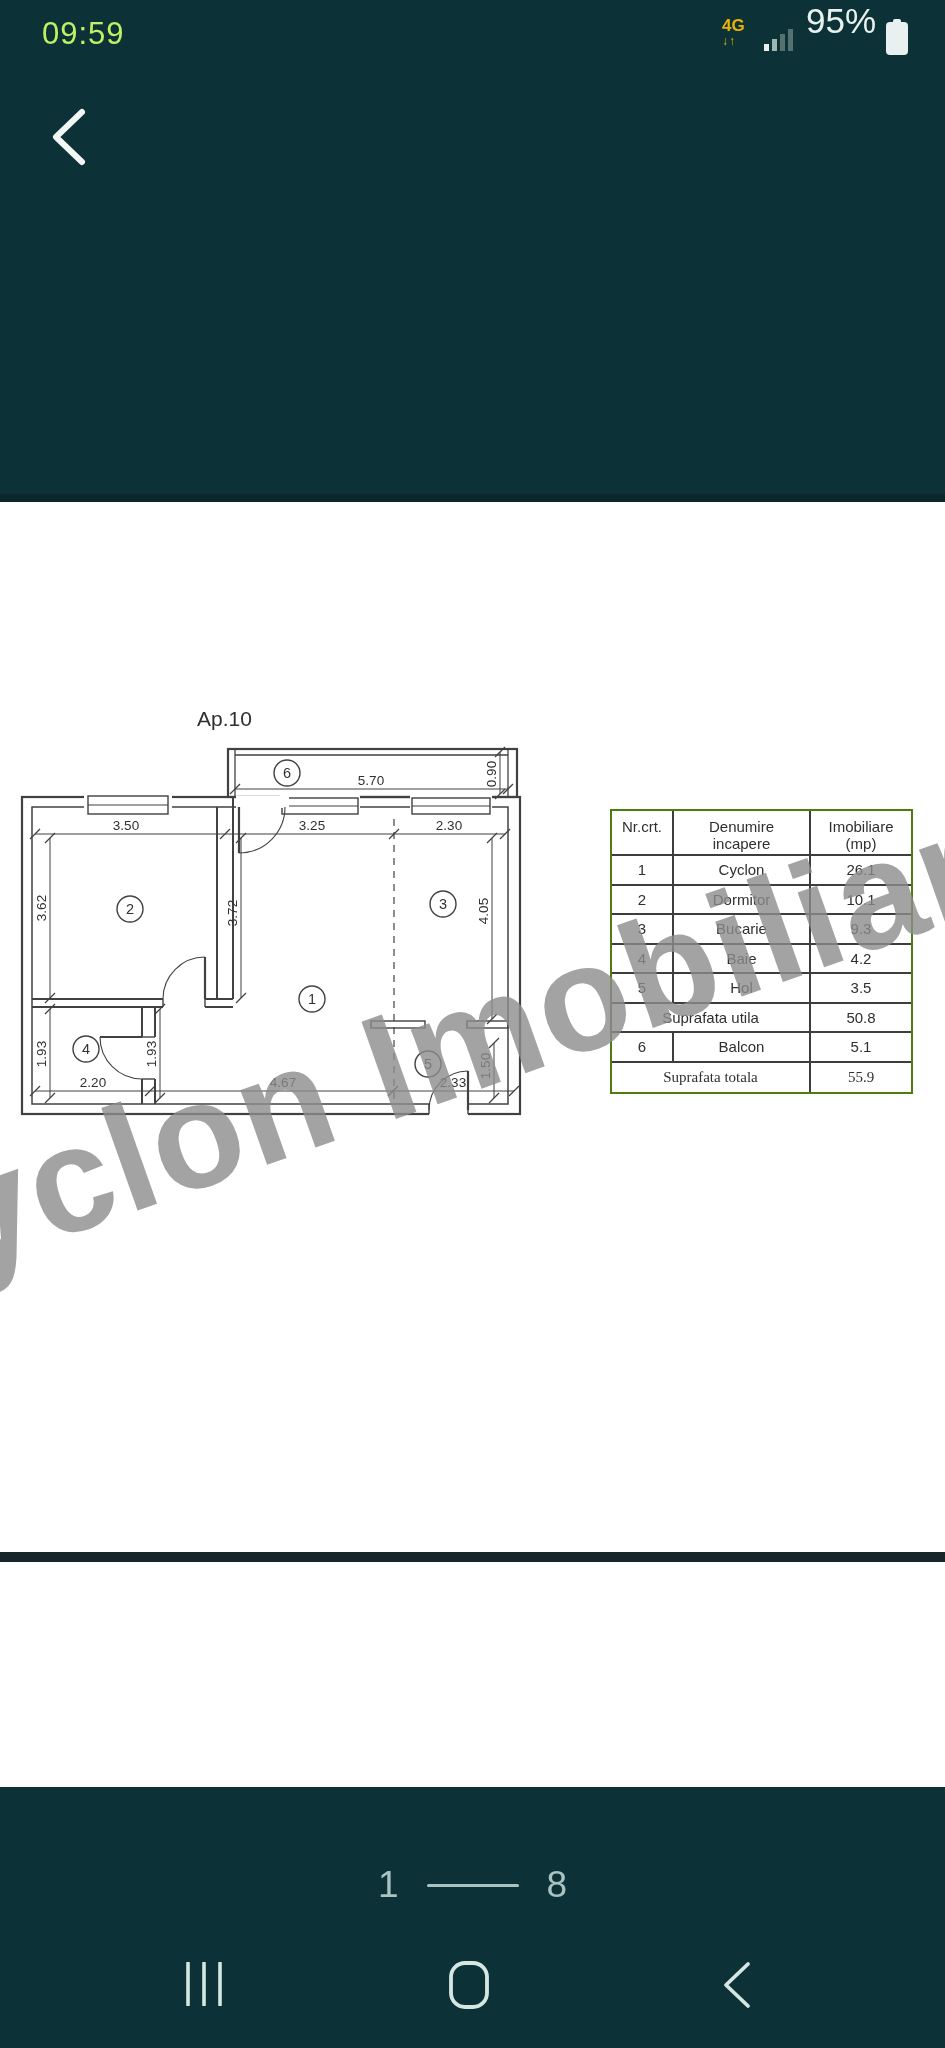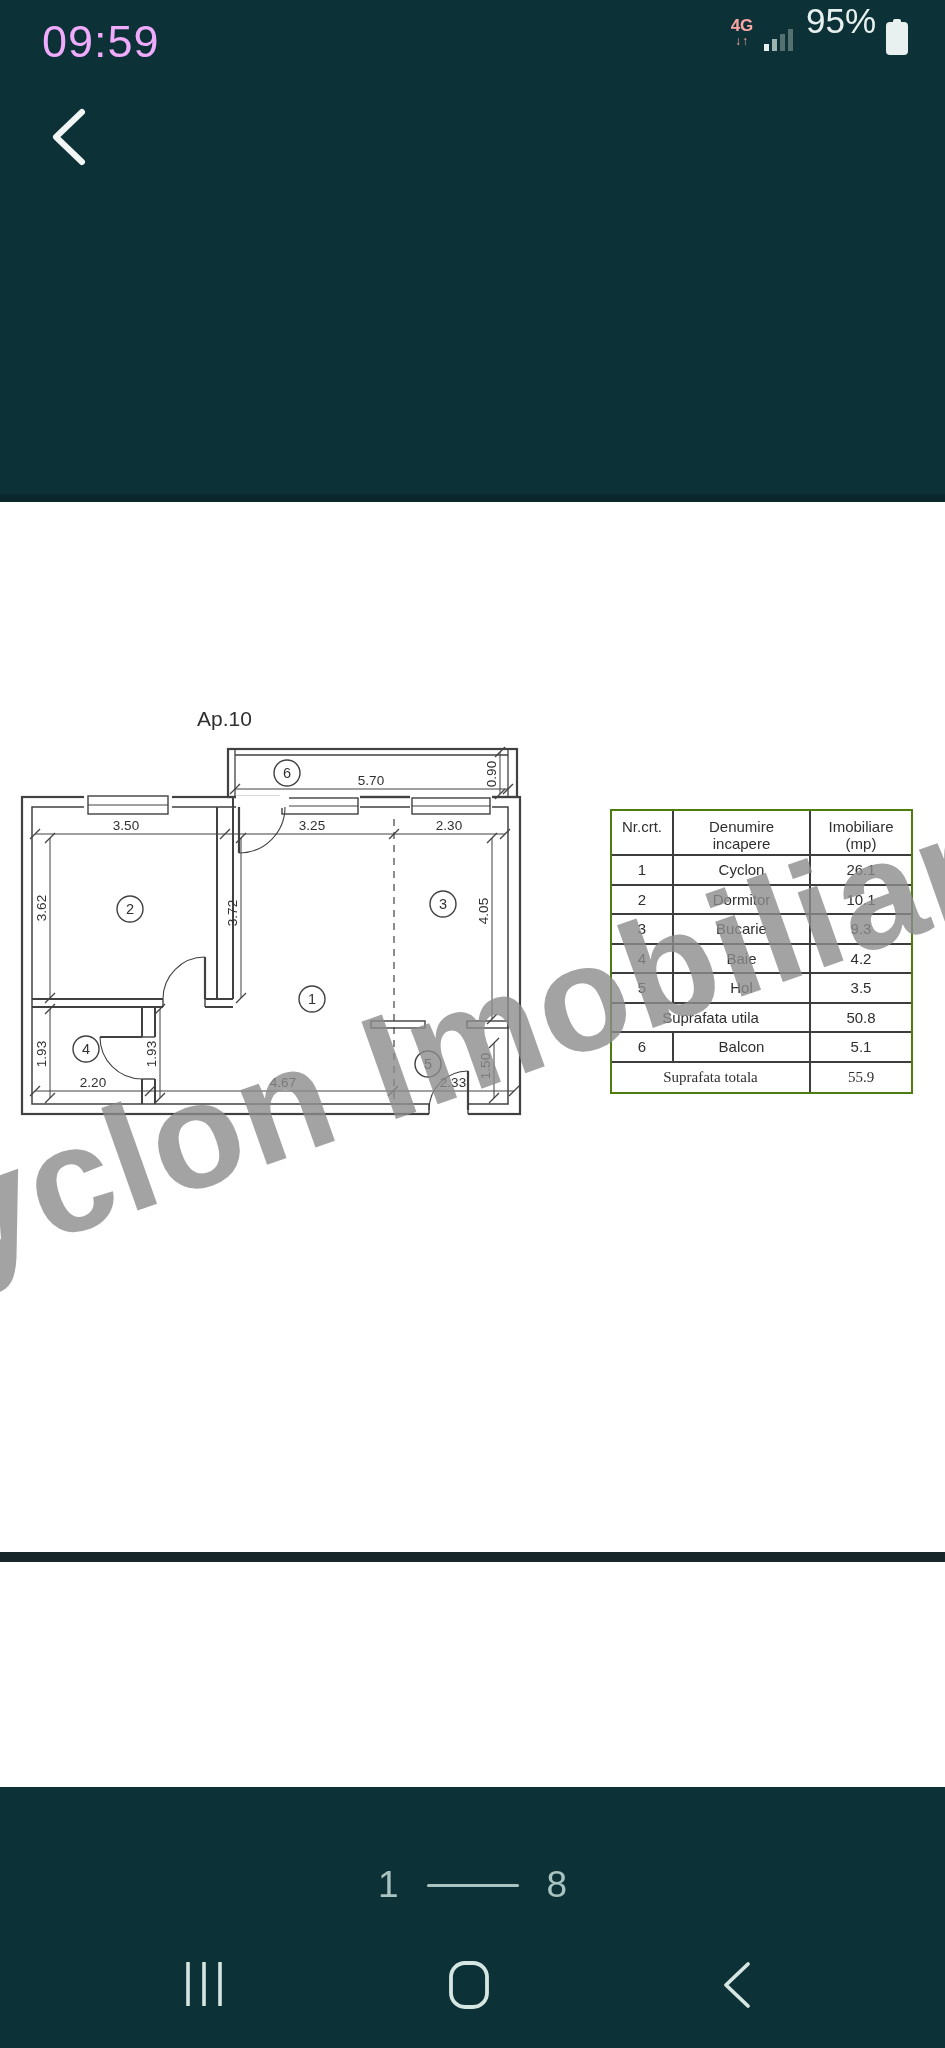--- a/index.html
+++ b/index.html
@@ -1,20 +1,20 @@
 <!DOCTYPE html>
 <html><head>
 <meta charset="utf-8">
 <style>
   html,body{margin:0;padding:0;background:#0c3136;}
   .screen{position:relative;width:945px;height:2048px;background:#0c3136;overflow:hidden;
           font-family:"Liberation Sans",sans-serif;}
   
-  .time{position:absolute;left:42px;top:16px;font-size:45px;color:#f0abfc;letter-spacing:1px;}
-  .net{position:absolute;left:722px;top:17px;width:40px;text-align:center;color:#fca5a5;line-height:1;}
+  .time{position:absolute;left:42px;top:16px;font-size:31px;color:#bef264;letter-spacing:1px;}
+  .net{position:absolute;left:722px;top:17px;width:40px;color:#eab308;line-height:1;}
   .net .nt{font-size:17px;font-weight:bold;}
   .net .ar{font-size:12px;letter-spacing:1px;margin-top:1px;}
   .sig{position:absolute;left:764px;top:23px;}
   .pct{position:absolute;left:806px;top:1px;font-size:35px;color:#e8f1ef;}
   .batt{position:absolute;left:886px;top:19px;width:22px;height:36px;}
   .batt .cap{position:absolute;left:7px;top:0;width:8px;height:4px;background:#e8f1ef;border-radius:2px 2px 0 0;}
   .batt .body{position:absolute;left:0;top:3px;width:22px;height:33px;background:#e8f1ef;border-radius:4px;}
   
   .backbtn{position:absolute;left:40px;top:100px;width:60px;height:72px;background:none;border:none;padding:0;cursor:pointer;}
   

